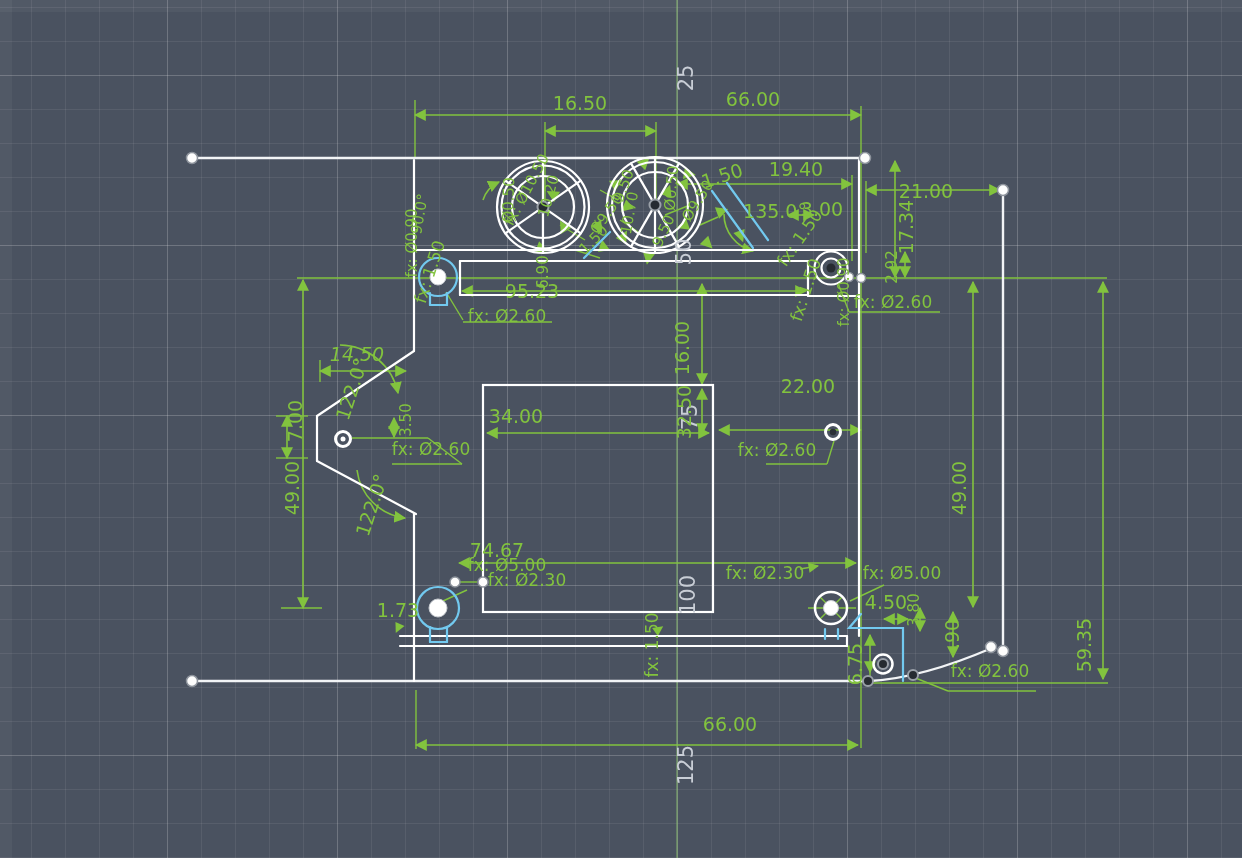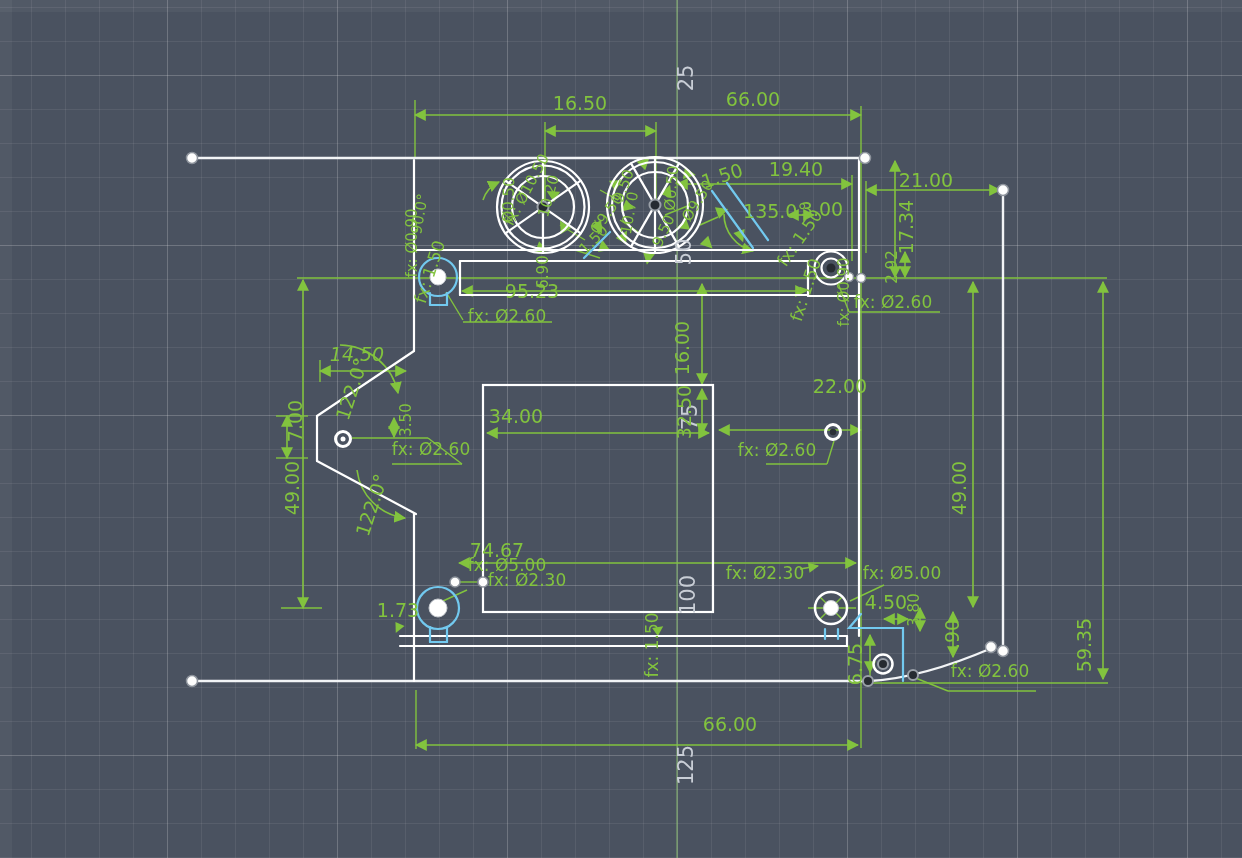--- a/index.html
+++ b/index.html
@@ -251,31 +251,31 @@
 
   <div id="labels">
       <span class="lbl rulerL" style="left: 686px; top: 78px; transform: translate(-50%, -50%) rotate(-90deg);">25</span>
       <span class="lbl rulerL" style="left: 684px; top: 252px; transform: translate(-50%, -50%) rotate(-90deg);">50</span>
       <span class="lbl rulerL" style="left: 690px; top: 417px; transform: translate(-50%, -50%) rotate(-90deg);">75</span>
       <span class="lbl rulerL" style="left: 688px; top: 595px; transform: translate(-50%, -50%) rotate(-90deg);">100</span>
       <span class="lbl rulerL" style="left: 686px; top: 765px; transform: translate(-50%, -50%) rotate(-90deg);">125</span>
       <span class="lbl dimL" style="left: 753px; top: 99px; transform: translate(-50%, -50%) rotate(0deg);">66.00</span>
       <span class="lbl dimL" style="left: 580px; top: 103px; transform: translate(-50%, -50%) rotate(0deg);">16.50</span>
       <span class="lbl dimL" style="left: 796px; top: 169px; transform: translate(-50%, -50%) rotate(0deg);">19.40</span>
-      <span class="lbl dimL" style="left: 926px; top: 180px; transform: translate(-50%, -50%) rotate(0deg);">21.00</span>
+      <span class="lbl dimL" style="left: 926px; top: 191px; transform: translate(-50%, -50%) rotate(0deg);">21.00</span>
       <span class="lbl dimL" style="left: 775px; top: 211px; transform: translate(-50%, -50%) rotate(0deg);">135.0°</span>
       <span class="lbl dimL" style="left: 822px; top: 209px; transform: translate(-50%, -50%) rotate(0deg);">3.00</span>
       <span class="lbl dimL" style="left: 906px; top: 227px; transform: translate(-50%, -50%) rotate(-90deg);">17.34</span>
       <span class="lbl fanL" style="left: 892px; top: 267px; transform: translate(-50%, -50%) rotate(-90deg);">2.92</span>
       <span class="lbl dimL" style="left: 532px; top: 291px; transform: translate(-50%, -50%) rotate(0deg);">95.23</span>
       <span class="lbl fanL" style="left: 543px; top: 272px; transform: translate(-50%, -50%) rotate(-90deg);">6.90</span>
       <span class="lbl dimL" style="left: 682px; top: 348px; transform: translate(-50%, -50%) rotate(-90deg);">16.00</span>
       <span class="lbl dimL" style="left: 684px; top: 412px; transform: translate(-50%, -50%) rotate(-90deg);">32.50</span>
       <span class="lbl dimL" style="left: 516px; top: 416px; transform: translate(-50%, -50%) rotate(0deg);">34.00</span>
-      <span class="lbl dimL" style="left: 840px; top: 386px; transform: translate(-50%, -50%) rotate(0deg); text-align: center;">22.00</span>
+      <span class="lbl dimL" style="left: 808px; top: 386px; transform: translate(-50%, -50%) rotate(0deg); text-align: center;">22.00</span>
       <span class="lbl dimL" style="left: 357px; top: 354px; transform: translate(-50%, -50%) rotate(0deg); font-style: italic;">14.50</span>
       <span class="lbl dimL" style="left: 352px; top: 389px; transform: translate(-50%, -50%) rotate(-72deg);">122.0°</span>
       <span class="lbl dimL" style="left: 372px; top: 505px; transform: translate(-50%, -50%) rotate(-72deg);">122.0°</span>
       <span class="lbl fanL" style="left: 406px; top: 420px; transform: translate(-50%, -50%) rotate(-90deg);">3.50</span>
       <span class="lbl dimL" style="left: 295px; top: 421px; transform: translate(-50%, -50%) rotate(-90deg);">7.00</span>
       <span class="lbl dimL" style="left: 292px; top: 488px; transform: translate(-50%, -50%) rotate(-90deg);">49.00</span>
       <span class="lbl dimL" style="left: 497px; top: 550px; transform: translate(-50%, -50%) rotate(0deg);">74.67</span>
       <span class="lbl dimL" style="left: 398px; top: 610px; transform: translate(-50%, -50%) rotate(0deg);">1.73</span>
       <span class="lbl dimL" style="left: 886px; top: 602px; transform: translate(-50%, -50%) rotate(0deg);">4.50</span>
       <span class="lbl fanL" style="left: 914px; top: 610px; transform: translate(-50%, -50%) rotate(-90deg);">3.80</span>

